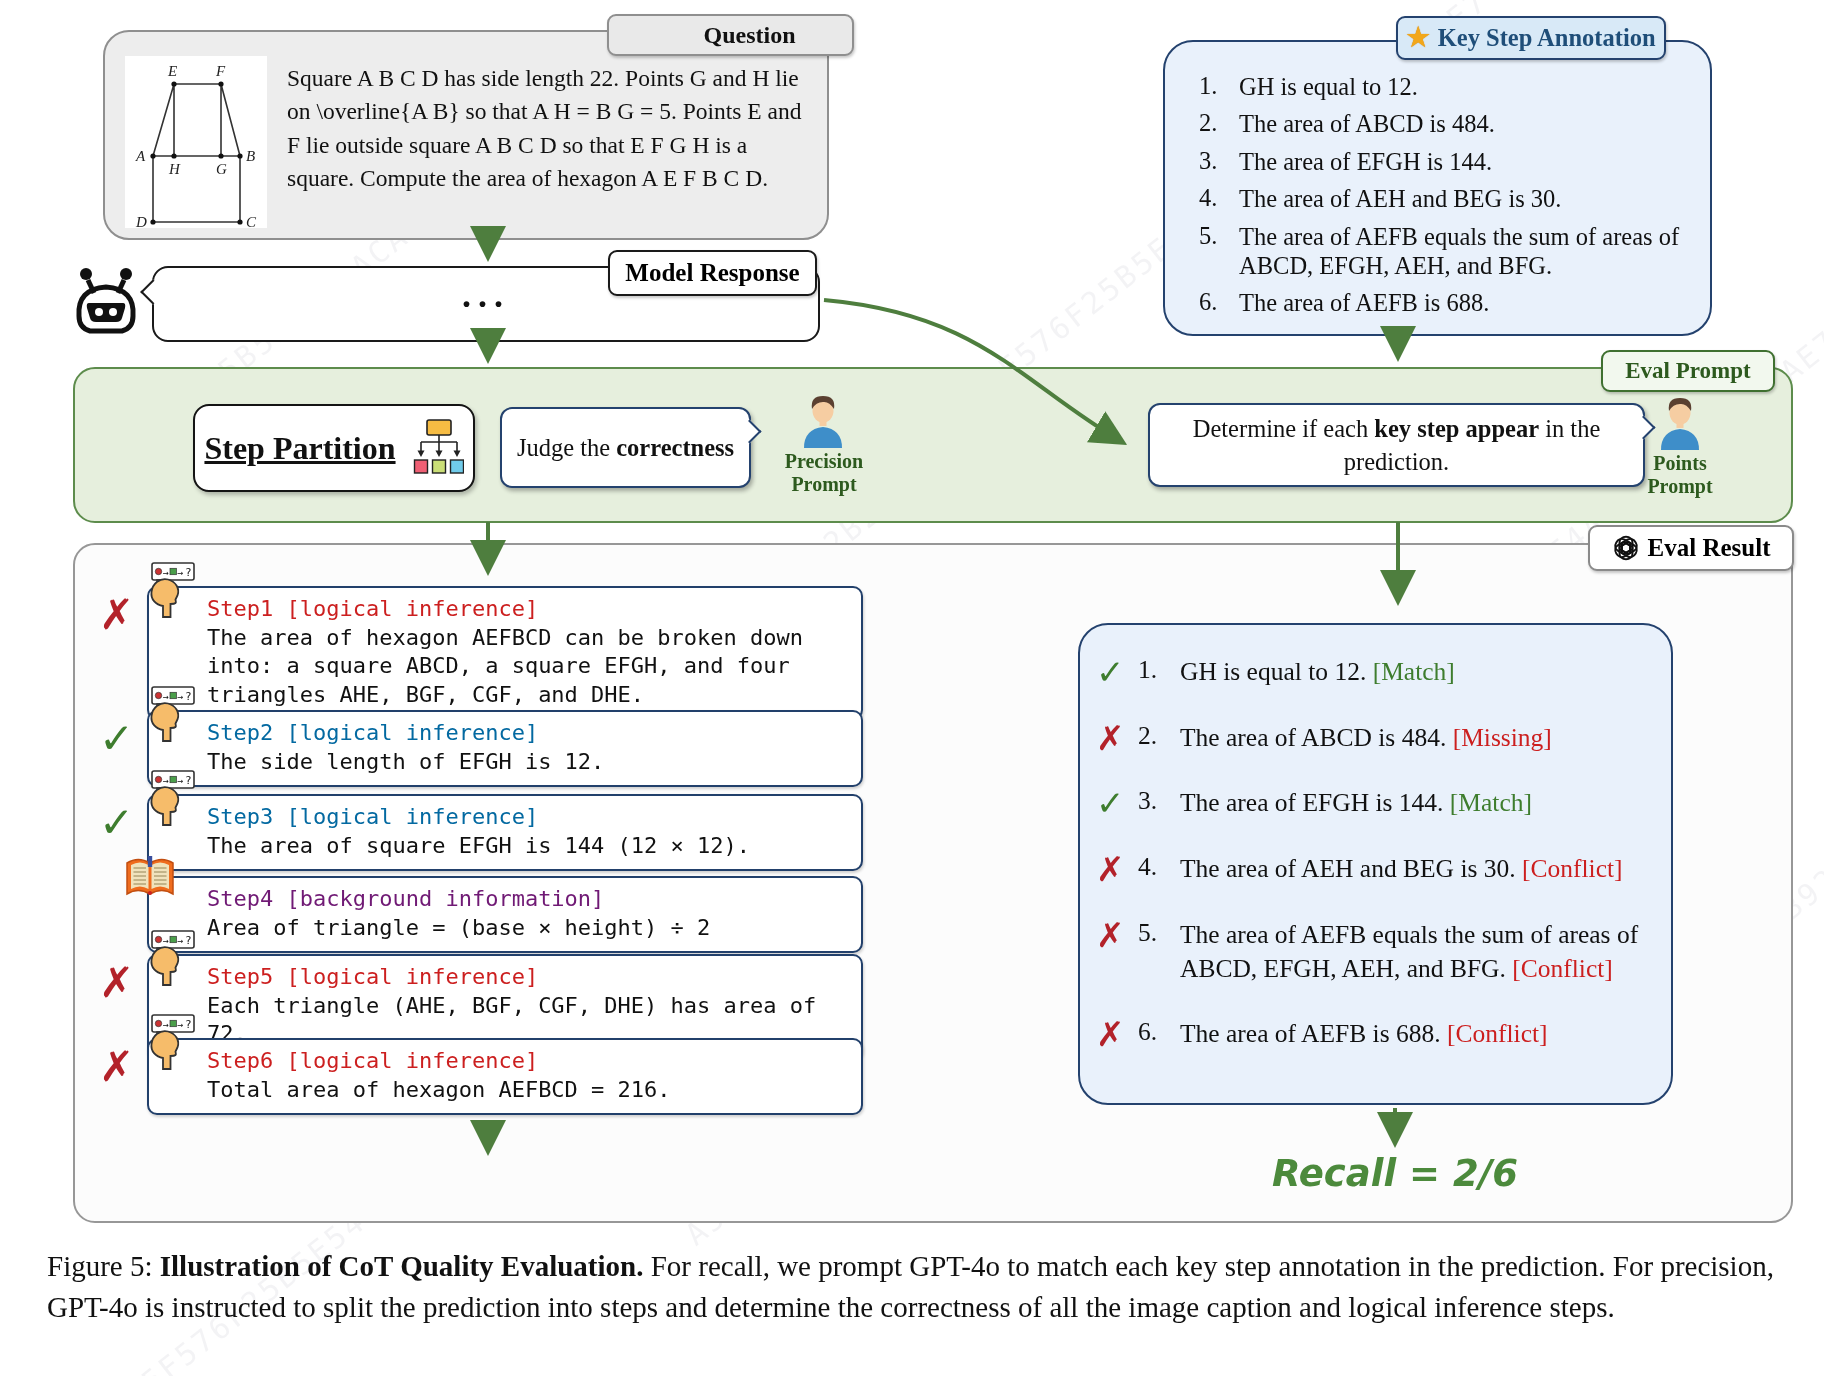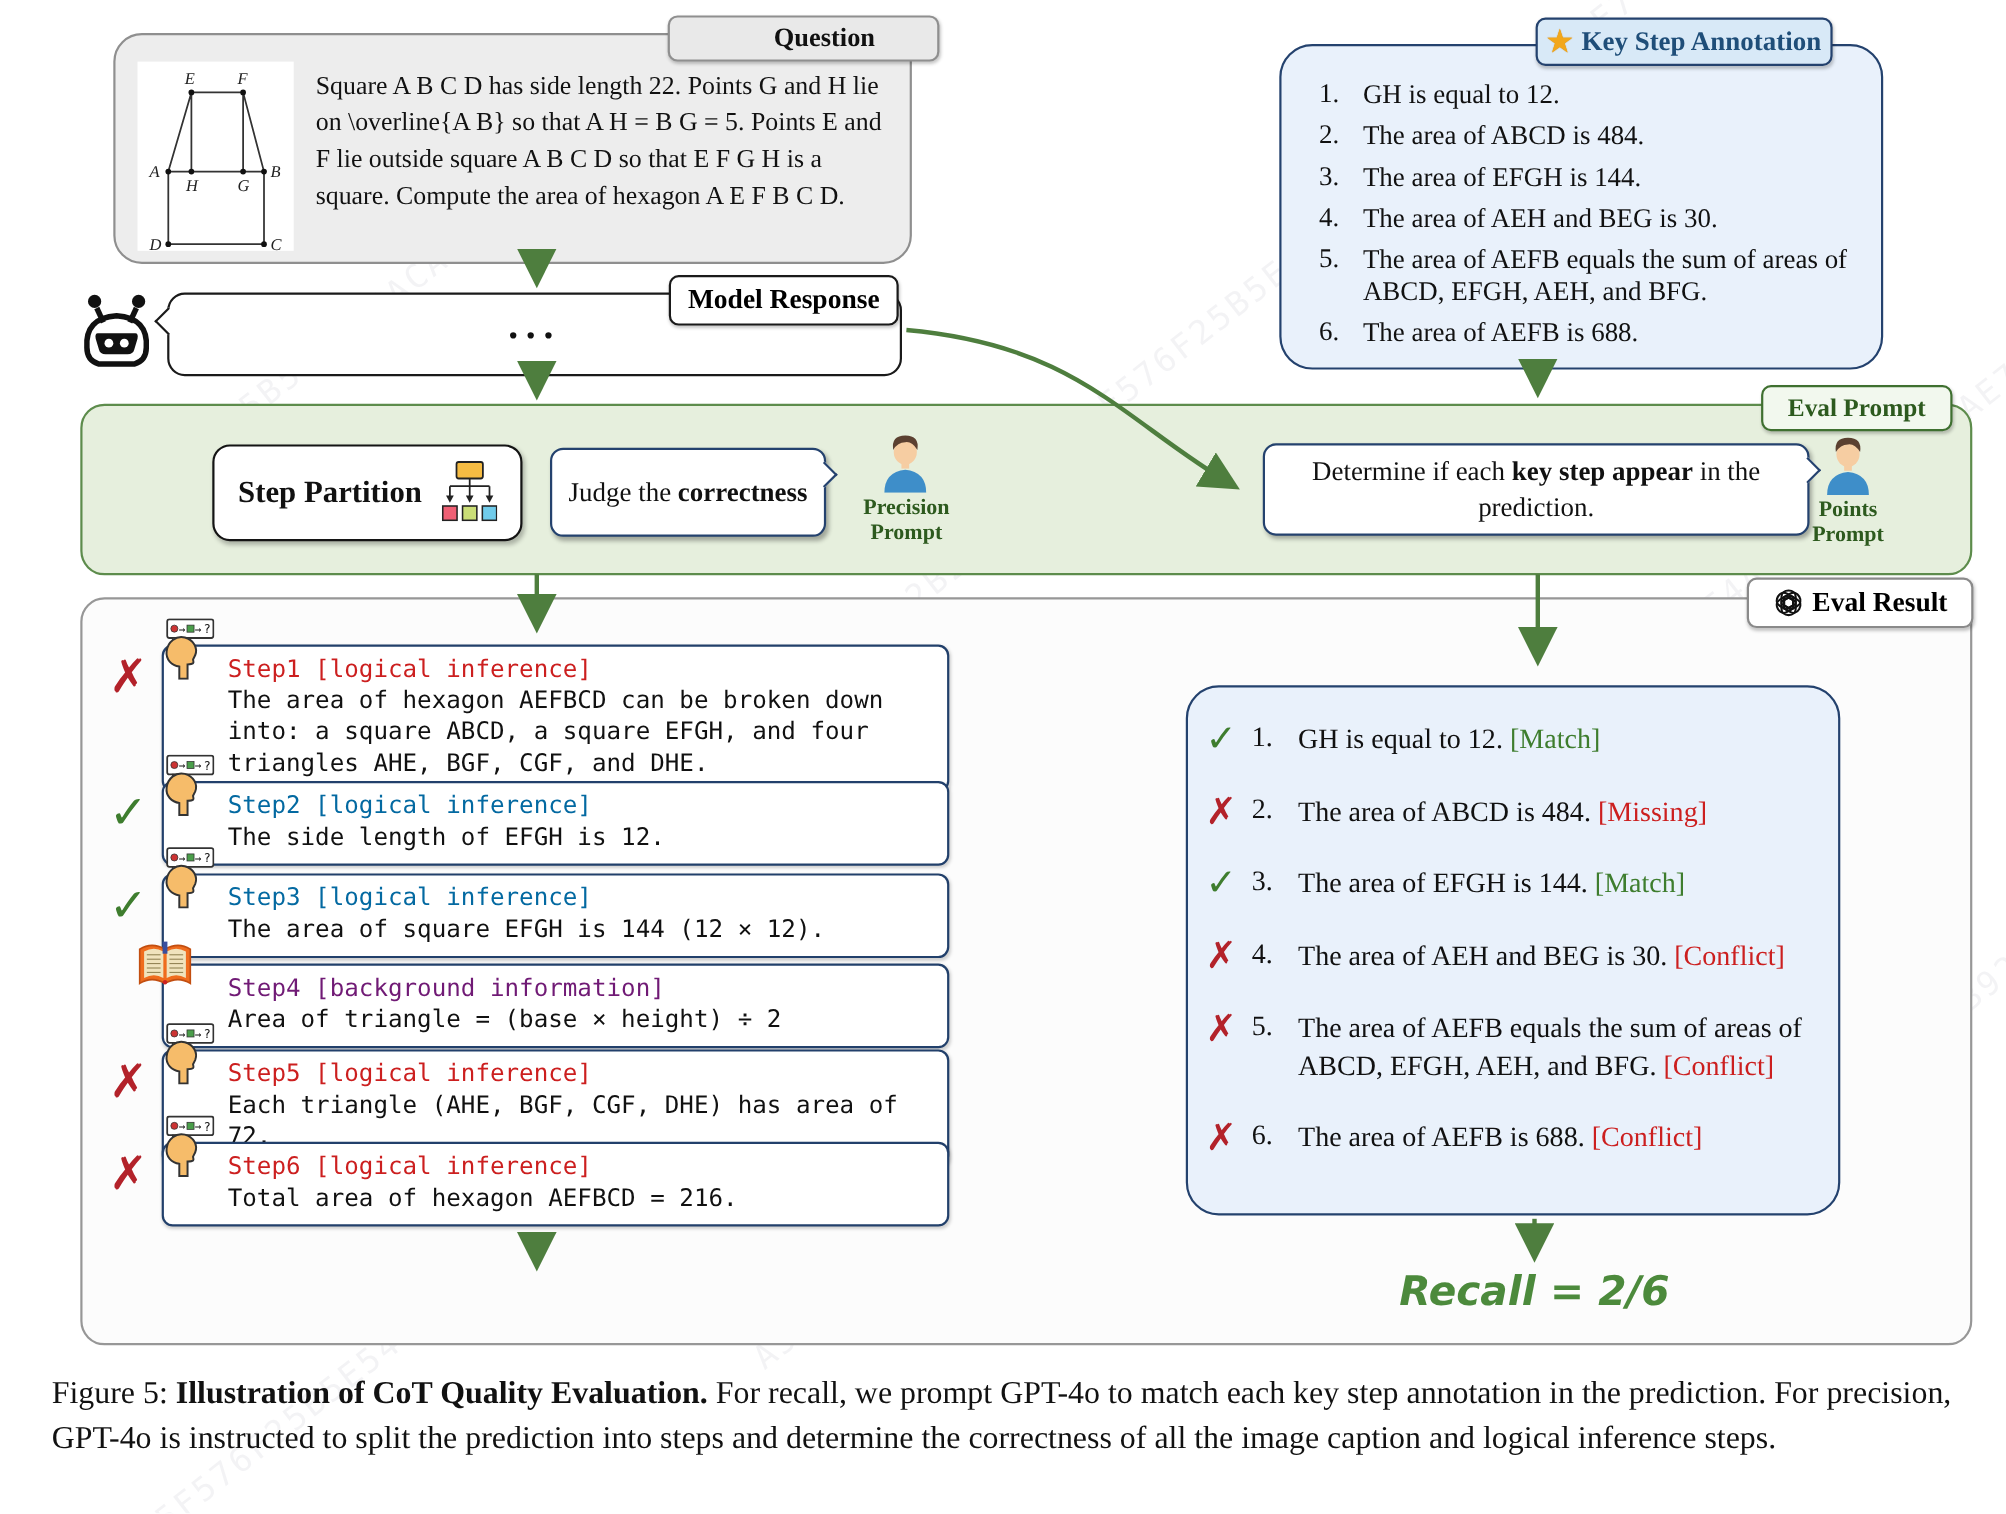--- a/index.html
+++ b/index.html
@@ -43,21 +43,21 @@
   .mr-tab{left:608px;top:250px;width:205px;height:42px;background:#fff;border:2.5px solid #1a1a1a;color:#000;font-size:25px;}
 
   
   .band{position:absolute;left:73px;top:367px;width:1716px;height:152px;background:#e6efdd;
       border:2px solid #5d8c4c;border-radius:22px;z-index:1;}
   .evalprompt-tab{left:1601px;top:350px;width:170px;height:38px;background:#f2f8ee;
       border:2px solid #3f7030;color:#2d5a1e;font-size:23px;}
   .sp-box{position:absolute;left:193px;top:404px;width:278px;height:84px;background:#fff;
       border:2.5px solid #141414;border-radius:16px;display:flex;align-items:center;justify-content:center;gap:16px;
       box-shadow:2px 3px 4px rgba(0,0,0,.25);z-index:3;}
-  .sp-label{font-weight:bold;font-size:28px;}
+  .sp-label{font-weight:bold;font-size:32px;text-decoration:underline;}
   .bubble{position:absolute;background:#fff;border:2px solid #24426e;border-radius:12px;
       display:flex;align-items:center;justify-content:center;text-align:center;
       box-shadow:2px 3px 4px rgba(0,0,0,.3);z-index:3;font-size:24.5px;}
   .bubble .tail-r{position:absolute;right:-9px;top:14px;width:15px;height:15px;background:#fff;
       border-top:2px solid #24426e;border-right:2px solid #24426e;transform:rotate(45deg);}
   .judge-bubble{left:500px;top:407px;width:247px;height:77px;}
   .det-bubble{left:1148px;top:403px;width:465px;height:80px;line-height:1.35;padding:0 14px;}
   .person{position:absolute;z-index:3;}
   .person-label{position:absolute;z-index:3;color:#2d5a1e;font-weight:bold;font-size:20px;
       text-align:center;line-height:1.15;}

